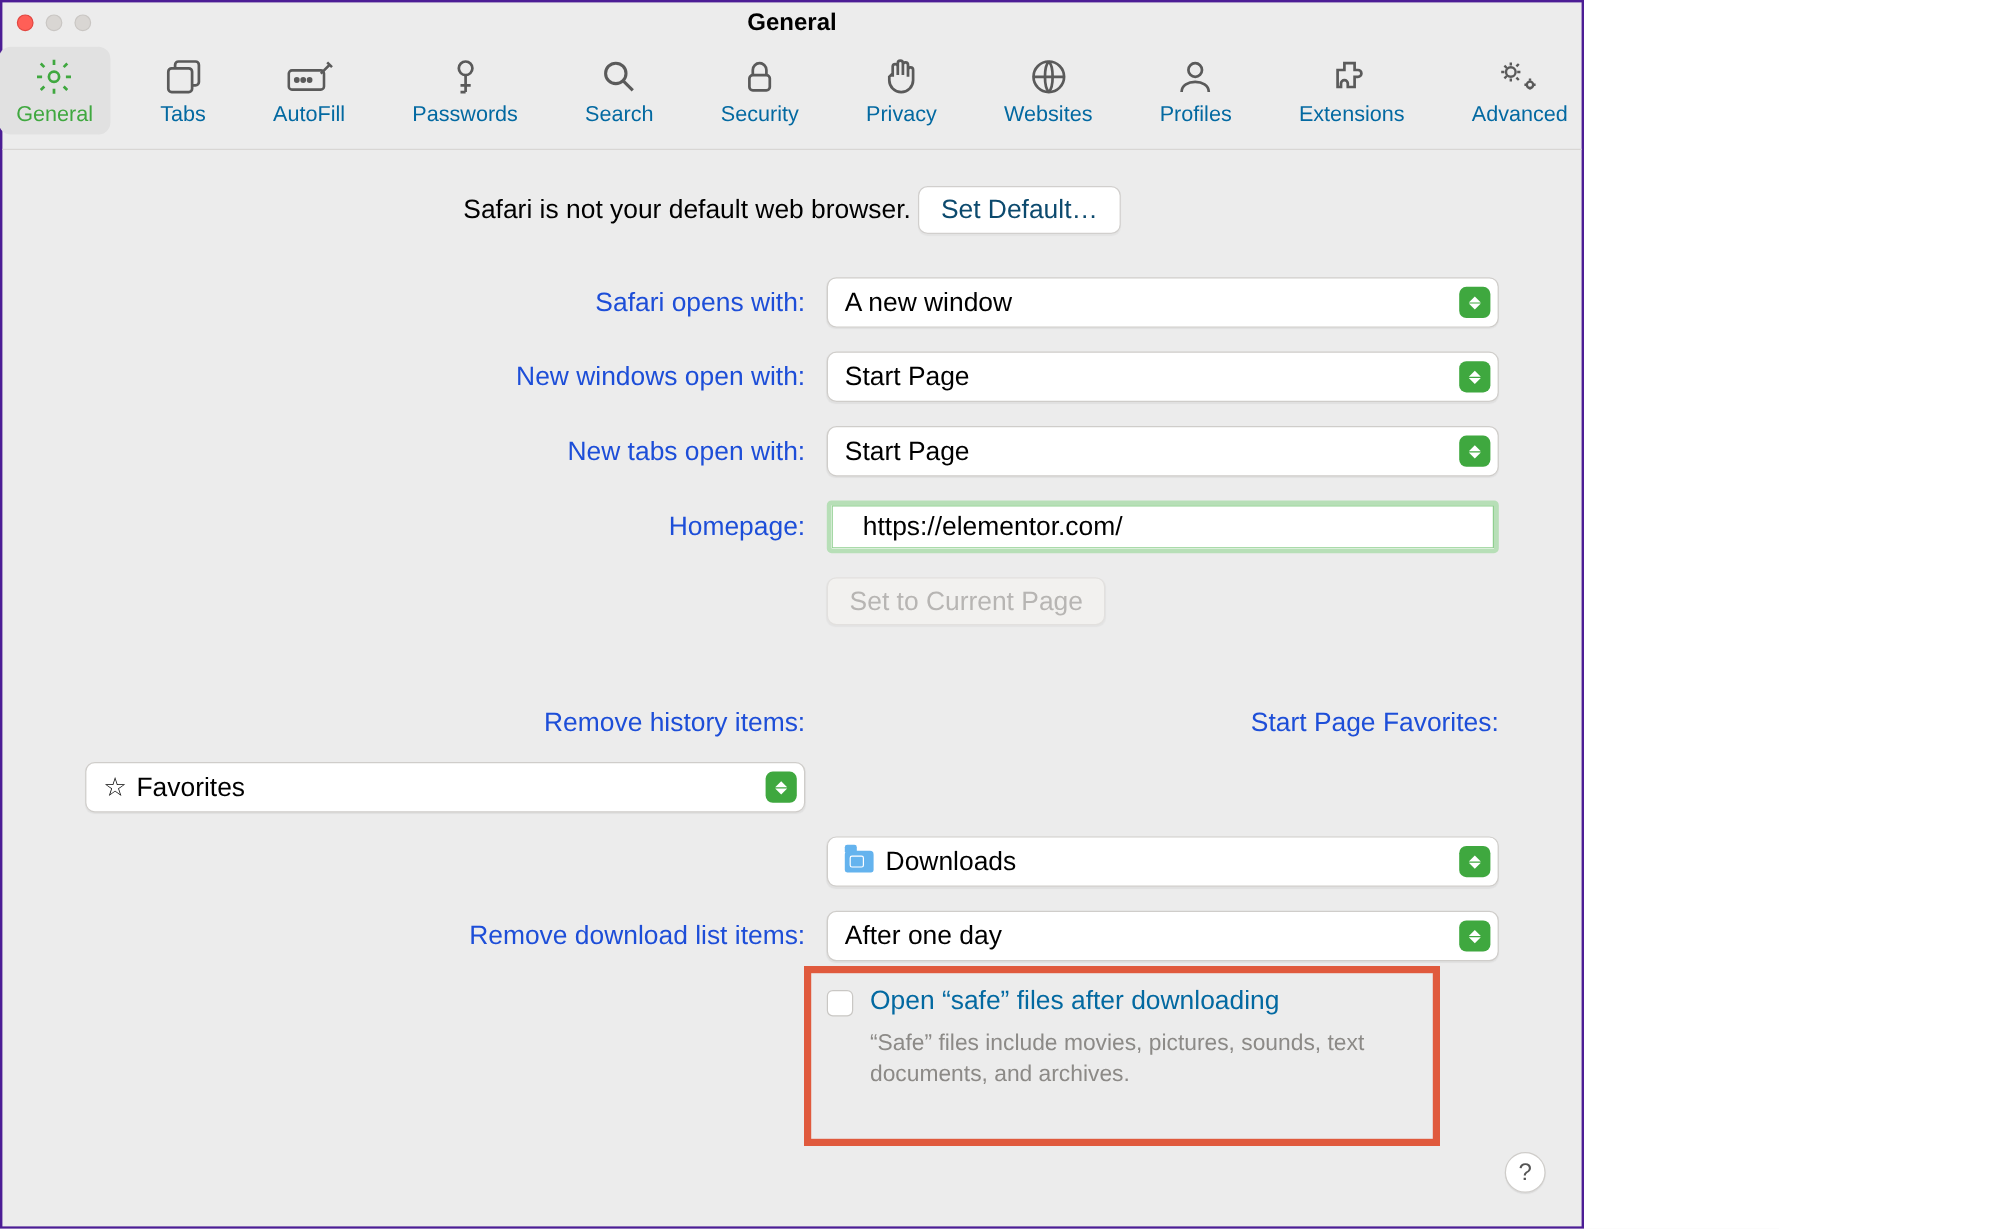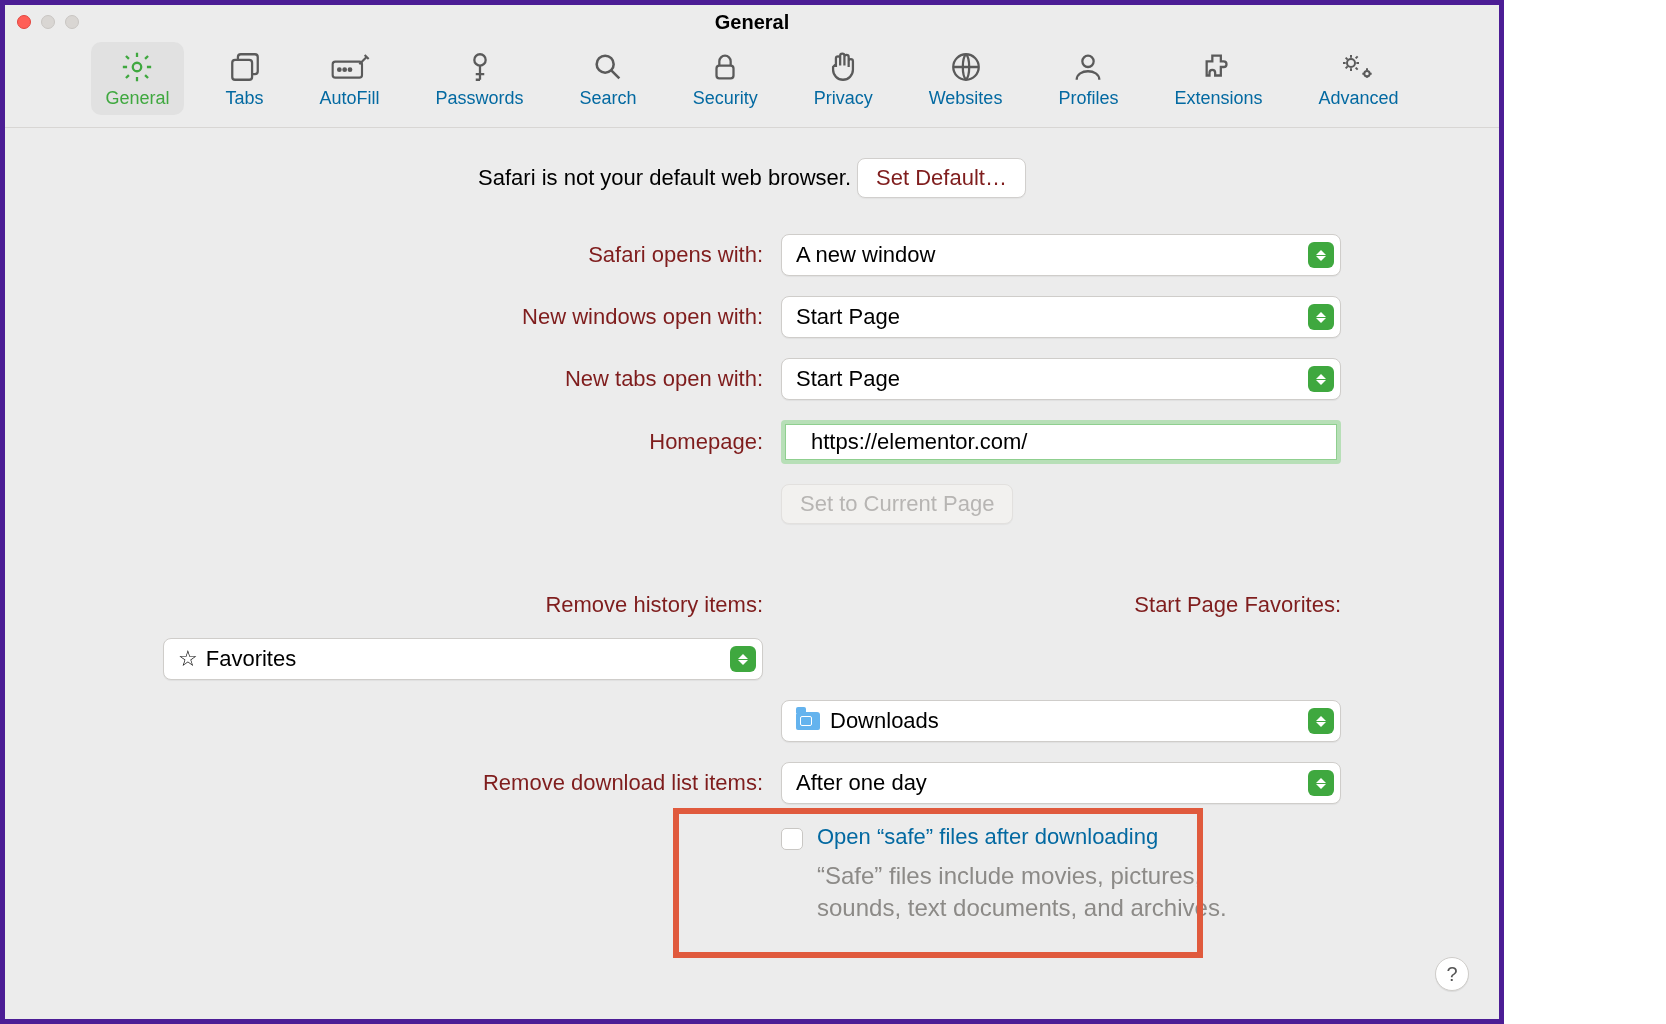--- a/index.html
+++ b/index.html
@@ -6,23 +6,23 @@
   body {
     font-family: -apple-system, BlinkMacSystemFont, "Helvetica Neue", Arial, sans-serif;
     background: #fff;
     width: 1666px;
     height: 1024px;
     display: flex;
     align-items: flex-start;
     justify-content: flex-start;
   }
   .frame {
-    width: 1504px;
+    width: 1320px;
     height: 1024px;
-    border: 5px solid #4c1d95;
+    border: 2px solid #4c1d95;
     background: #ececec;
     position: relative;
     display: flex;
     flex-direction: column;
   }
   .traffic-lights {
     position: absolute;
     top: 10px;
     left: 12px;
     display: flex;
@@ -81,41 +81,41 @@
     margin-bottom: 36px;
     font-size: 22px;
     color:#000;
   }
   .btn-white {
     background:#fff;
     border:1px solid #d1cfcd;
     border-radius:8px;
     padding:6px 18px;
     font-size:22px;
-    color:#7f1d1d;
+    color:#0c4a6e;
     box-shadow: 0 1px 1px rgba(0,0,0,0.04);
   }
   .btn-white.disabled {
     color:#b7b5b3;
     background:#f2f1ef;
     border-color:#e2e0de;
   }
   .form {
     display:grid;
     grid-template-columns: 600px 560px;
     column-gap: 18px;
     row-gap: 20px;
     align-items:center;
     justify-content:center;
     margin: 0 auto;
   }
   .label {
     text-align:right;
     font-size:22px;
-    color:#7f1d1d;
+    color:#1d4ed8;
   }
   .popup {
     position:relative;
     background:#fff;
     border:1px solid #cfcdca;
     border-radius:8px;
     height:42px;
     display:flex;
     align-items:center;
     padding:0 46px 0 14px;
@@ -162,21 +162,21 @@
   }
   .checkbox {
     width:22px;height:22px;
     background:#fff;
     border:1px solid #c9c7c4;
     border-radius:5px;
     margin-top:4px;
   }
   .safe-desc {
     color:#8c8a87;
-    font-size:24px;
+    font-size:19px;
     margin-top:10px;
     line-height:1.35;
     max-width: 430px;
   }
   .star {
     display:inline-block;
     font-size:22px;
     margin-right:8px;
     color:#000;
   }

